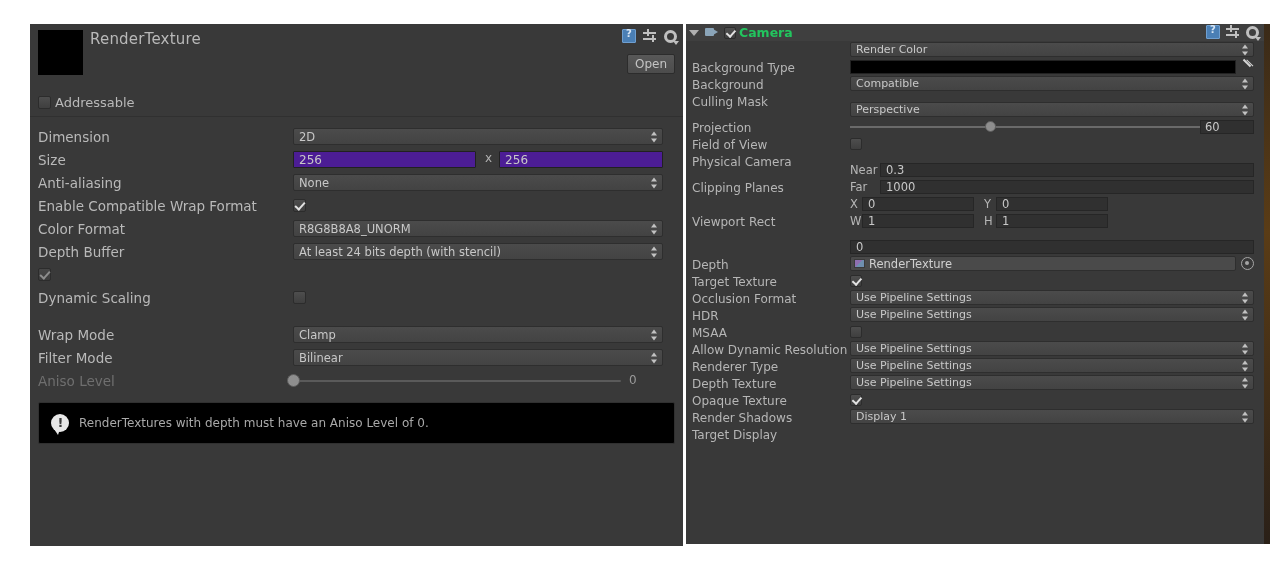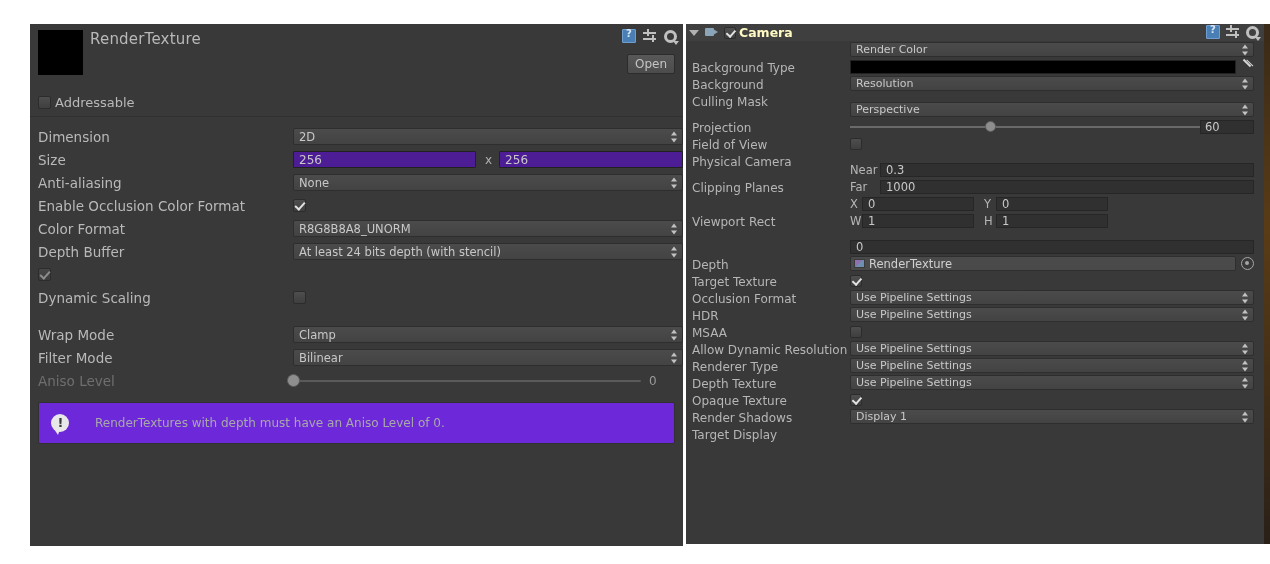--- a/index.html
+++ b/index.html
@@ -74,21 +74,21 @@
 
   .row {
     display: flex; align-items: center; height: 23px;
     padding-left: 8px;
   }
   .row .lbl {
     width: 255px; font-size: 13.5px; color: #b9b9b9;
     white-space: nowrap; overflow: hidden;
   }
   .row .lbl.dim { color: #6f6f6f; }
-  .field { flex: 1; padding-right: 0; display: flex; align-items: center; }
+  .field { flex: 1; padding-right: 20px; display: flex; align-items: flex-start; }
 
   .dropdown {
     position: relative; width: 100%; height: 17px;
     background: linear-gradient(#4b4b4b,#434343);
     border: 1px solid #2e2e2e; border-radius: 2px;
     color: #c8c8c8; font-size: 11.5px;
     display: flex; align-items: center; padding-left: 5px;
   }
   .dropdown .arrows {
     position: absolute; right: 4px; top: 50%;
@@ -131,22 +131,22 @@
     height: 2px; background: #5a5a5a; border-radius: 1px;
   }
   .slider .knob {
     position: absolute; top: 1px; width: 13px; height: 13px;
     border-radius: 50%; background: #8e8e8e; border: 1px solid #5d5d5d;
   }
   .slider-val { width: 42px; font-size: 12px; color: #9a9a9a; padding-left: 8px; }
 
   .helpbox {
     margin: 10px 8px 0 8px; height: 42px;
-    background: #6d28d9; border: 1px solid #303030; border-radius: 2px;
-    display: flex; align-items: center; gap: 26px; padding-left: 12px;
+    background: #000000; border: 1px solid #303030; border-radius: 2px;
+    display: flex; align-items: center; gap: 10px; padding-left: 12px;
   }
   .icon-info {
     width: 18px; height: 18px; border-radius: 50%;
     background: #e8e8e8; position: relative; flex: 0 0 auto;
   }
   .icon-info::after {
     content: "!"; position: absolute; left: 6.5px; top: 1px;
     font-size: 13px; font-weight: bold; color: #3a3a3a;
   }
   .icon-info::before {
@@ -182,21 +182,21 @@
   }
   .icon-camera .body {
     position: absolute; left: 0; top: 1px; width: 9px; height: 8px;
     background: #8aa4b8; border-radius: 1px;
   }
   .icon-camera .lens {
     position: absolute; left: 8px; top: 2px; width: 0; height: 0;
     border-top: 3px solid transparent; border-bottom: 3px solid transparent;
     border-left: 5px solid #8aa4b8;
   }
-  .cam-title { font-size: 12.5px; font-weight: bold; color: #fef9c3; }
+  .cam-title { font-size: 12.5px; font-weight: bold; color: #22c55e; }
   .cam-icons {
     position: absolute; right: 5px; top: 1px;
     display: flex; align-items: center; gap: 6px;
   }
 
   .r-row { display: flex; align-items: center; height: 17px; padding-left: 6px; }
   .r-row .lbl { width: 158px; font-size: 12px; color: #b6b6b6; white-space: nowrap; margin-top: 36px; }
   .r-row .fld { flex: 1; padding-right: 10px; display: flex; align-items: center; }
   .r-gap { height: 9px; }
 
@@ -321,21 +321,21 @@
       <div class="lbl">Anti-aliasing</div>
       <div class="field">
         <div class="dropdown">
           <span>None</span>
           <span class="arrows"></span>
         </div>
       </div>
     </div>
 
     <div class="row">
-      <div class="lbl">Enable Occlusion Color Format</div>
+      <div class="lbl">Enable Compatible Wrap Format</div>
       <div class="field">
         <div class="checkbox checked"></div>
       </div>
     </div>
 
     <div class="row">
       <div class="lbl">Color Format</div>
       <div class="field">
         <div class="dropdown">
           <span>R8G8B8A8_UNORM</span>
@@ -444,21 +444,21 @@
       <div class="fld">
         <div class="colorswatch" style="background: rgb(0, 0, 0);"></div>
         <div class="eyedropper"></div>
       </div>
     </div>
 
     <div class="r-row">
       <div class="lbl">Culling Mask</div>
       <div class="fld">
           <div class="dropdown dd-sm">
-        <span>Resolution</span>
+        <span>Compatible</span>
         <span class="arrows"></span>
           </div>
         </div>
     </div>
 
     <div class="r-gap"></div>
 
     <div class="r-row">
       <div class="lbl">Projection</div>
       <div class="fld">

